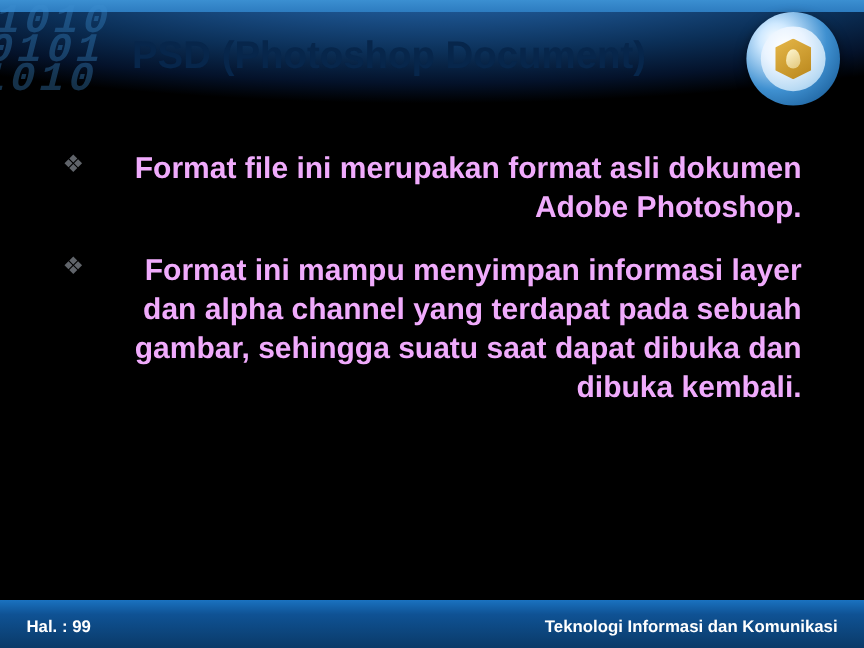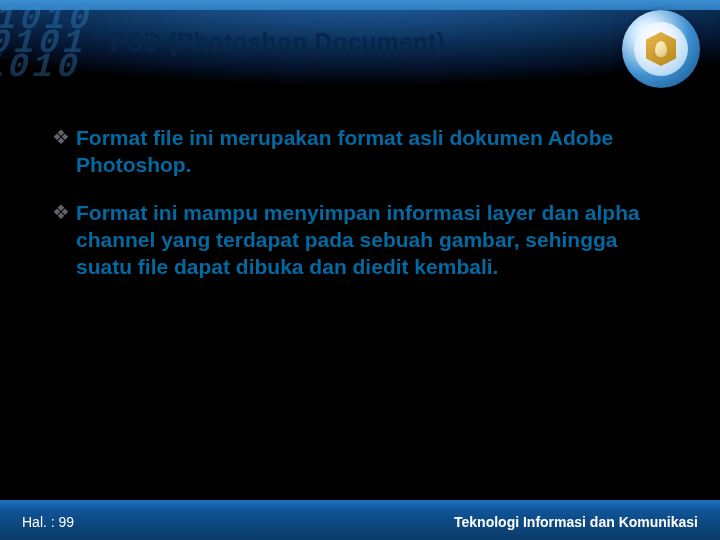--- a/index.html
+++ b/index.html
@@ -24,21 +24,21 @@
     font-family: "Courier New", monospace; font-weight: bold;
     color: #3c8ed0; opacity: 0.35; letter-spacing: 4px;
     transform: skewX(-14deg);
     line-height: 0.7;
   }
   .digits .r1 { font-size: 34px; }
   .digits .r2 { font-size: 34px; }
   .digits .r3 { font-size: 34px; }
   .title {
     position: absolute; left: 110px; top: 28px;
-    font-size: 25px; font-weight: bold; color: #07264b;
+    font-size: 32px; font-weight: bold; color: #07264b;
   }
   .emblem {
     position: absolute; right: 20px; top: 10px; width: 78px; height: 78px;
     border-radius: 50%;
     background: radial-gradient(circle at 32% 30%, #ffffff 0%, #cfe9ff 18%, #3f90d0 55%, #0d4c86 100%);
     box-shadow: 0 4px 10px rgba(0,0,0,0.6);
     display: flex; align-items: center; justify-content: center;
   }
   .emblem-inner {
     width: 54px; height: 54px; border-radius: 50%;
@@ -62,31 +62,31 @@
     background: #000;
     padding: 24px 52px 0 52px;
   }
   .bullet {
     display: flex; align-items: flex-start; margin-bottom: 20px;
   }
   .bullet .sym {
     flex: 0 0 24px; font-size: 20px; line-height: 26px; color: #60646a;
   }
   .bullet .txt {
-    flex: 1; color: #0369a1; font-size: 21px; font-weight: bold; line-height: 1.3;
+    flex: 1; color: #f0abfc; font-size: 25px; font-weight: bold; line-height: 1.3; text-align: right;
   }
 
   .footer {
     position: absolute; left: 0; bottom: 0; width: 100%; height: 40px;
     background: linear-gradient(to top, #0a3a68 0%, #0f5294 70%, #1a72c0 100%);
     display: flex; align-items: center;
   }
   .footer .page {
     position: absolute; left: 22px; bottom: 10px;
-    color: #fff; font-size: 14px; font-weight: normal;
+    color: #fff; font-size: 14px; font-weight: bold;
   }
   .footer .center {
     position: absolute; left: 50%; transform: translateX(-50%); bottom: 10px;
     color: #fff; font-size: 14px; font-weight: bold;
   }
   .footer .right {
     position: absolute; right: 22px; bottom: 10px;
     color: #fff; font-size: 14px; font-weight: bold;
   }
 </style>
@@ -110,21 +110,21 @@
     </div>
   </div>
 
   <div class="body">
     <div class="bullet">
       <div class="sym">❖</div>
       <div class="txt">Format file ini merupakan format asli dokumen Adobe Photoshop.</div>
     </div>
     <div class="bullet">
       <div class="sym">❖</div>
-      <div class="txt">Format ini mampu menyimpan informasi layer dan alpha channel yang terdapat pada sebuah gambar, sehingga suatu file dapat dibuka dan diedit kembali.</div>
+      <div class="txt">Format ini mampu menyimpan informasi layer dan alpha channel yang terdapat pada sebuah gambar, sehingga suatu saat dapat dibuka dan dibuka kembali.</div>
     </div>
   </div>
 
   <div class="footer">
     <div class="page">Hal. : 99</div>
     <div class="right">Teknologi Informasi dan Komunikasi</div>
   </div>
 
 </div>
 

